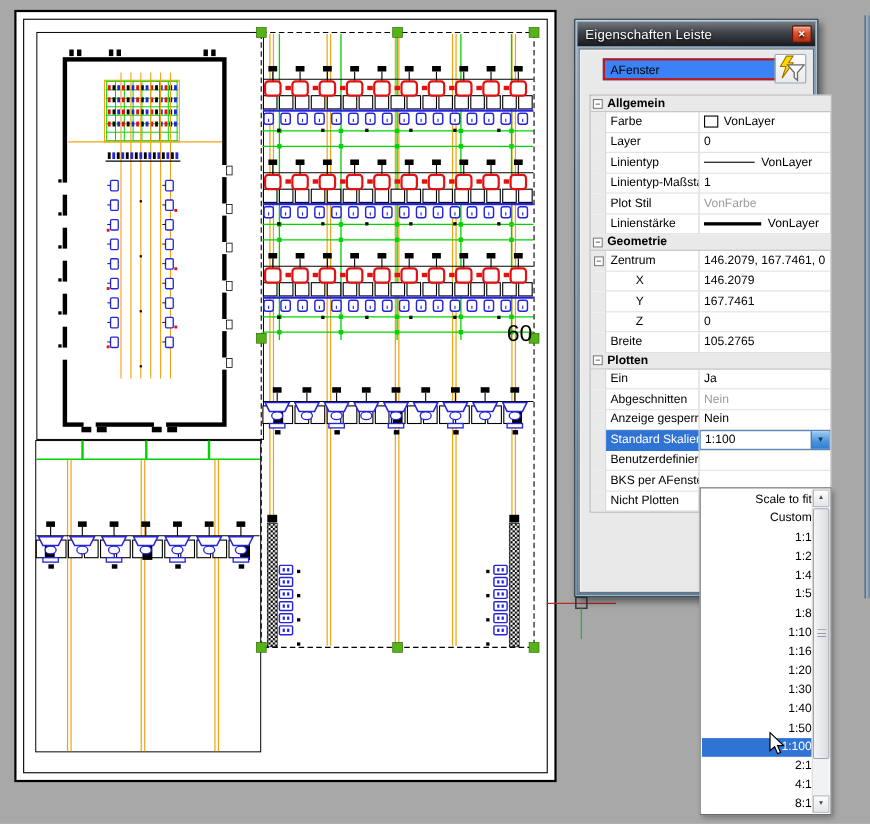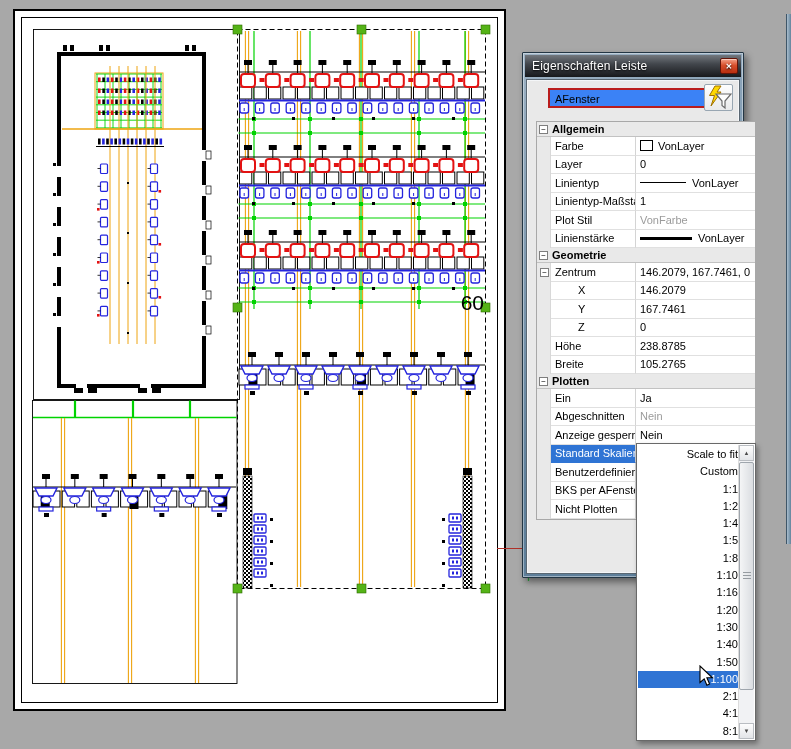--- a/index.html
+++ b/index.html
@@ -34,21 +34,20 @@
     border-left: 1px solid #3f5668; z-index: 4;
   }
 
   
   .panel {
     position: absolute; left: 522px; top: 17px; width: 222px; height: 526px;
     background: linear-gradient(155deg, #9db2c4, #5e7f9a 70%);
     border: 1px solid #233644; border-radius: 1px;
     box-shadow: 3px 4px 7px rgba(0,0,0,.45), inset 0 0 0 1px rgba(255,255,255,.4);
     z-index: 10;
-    margin-top: 35px;
   }
   .titlebar {
     position: absolute; left: 2px; top: 2px; right: 2px; height: 22px;
     background: linear-gradient(#73787e, #43474d 40%, #17191c);
     color: #fff; font-size: 12px; line-height: 22px; padding-left: 7px;
     text-shadow: 0 1px 2px #000; letter-spacing: .2px;
   }
   .close-btn {
     position: absolute; top: 3px; right: 3px; width: 18px; height: 16px;
     background: linear-gradient(#f4a58c, #d9502c 45%, #b92e10);
@@ -1010,29 +1009,20 @@
           <div class="lbl indent">
             <span>Z</span>
           </div>
           <div class="val">
             <span>0</span>
           </div>
         </div>
         <div class="prow">
           <div class="gut"></div>
           <div class="lbl">
-            <span>Höhe</span>
-          </div>
-          <div class="val">
-            <span>238.8785</span>
-          </div>
-        </div>
-        <div class="prow">
-          <div class="gut"></div>
-          <div class="lbl">
             <span>Breite</span>
           </div>
           <div class="val">
             <span>105.2765</span>
           </div>
         </div>
         <div class="sec-row">
           <div class="expbox">−</div>
           <span class="sec-label">Plotten</span>
         </div>

